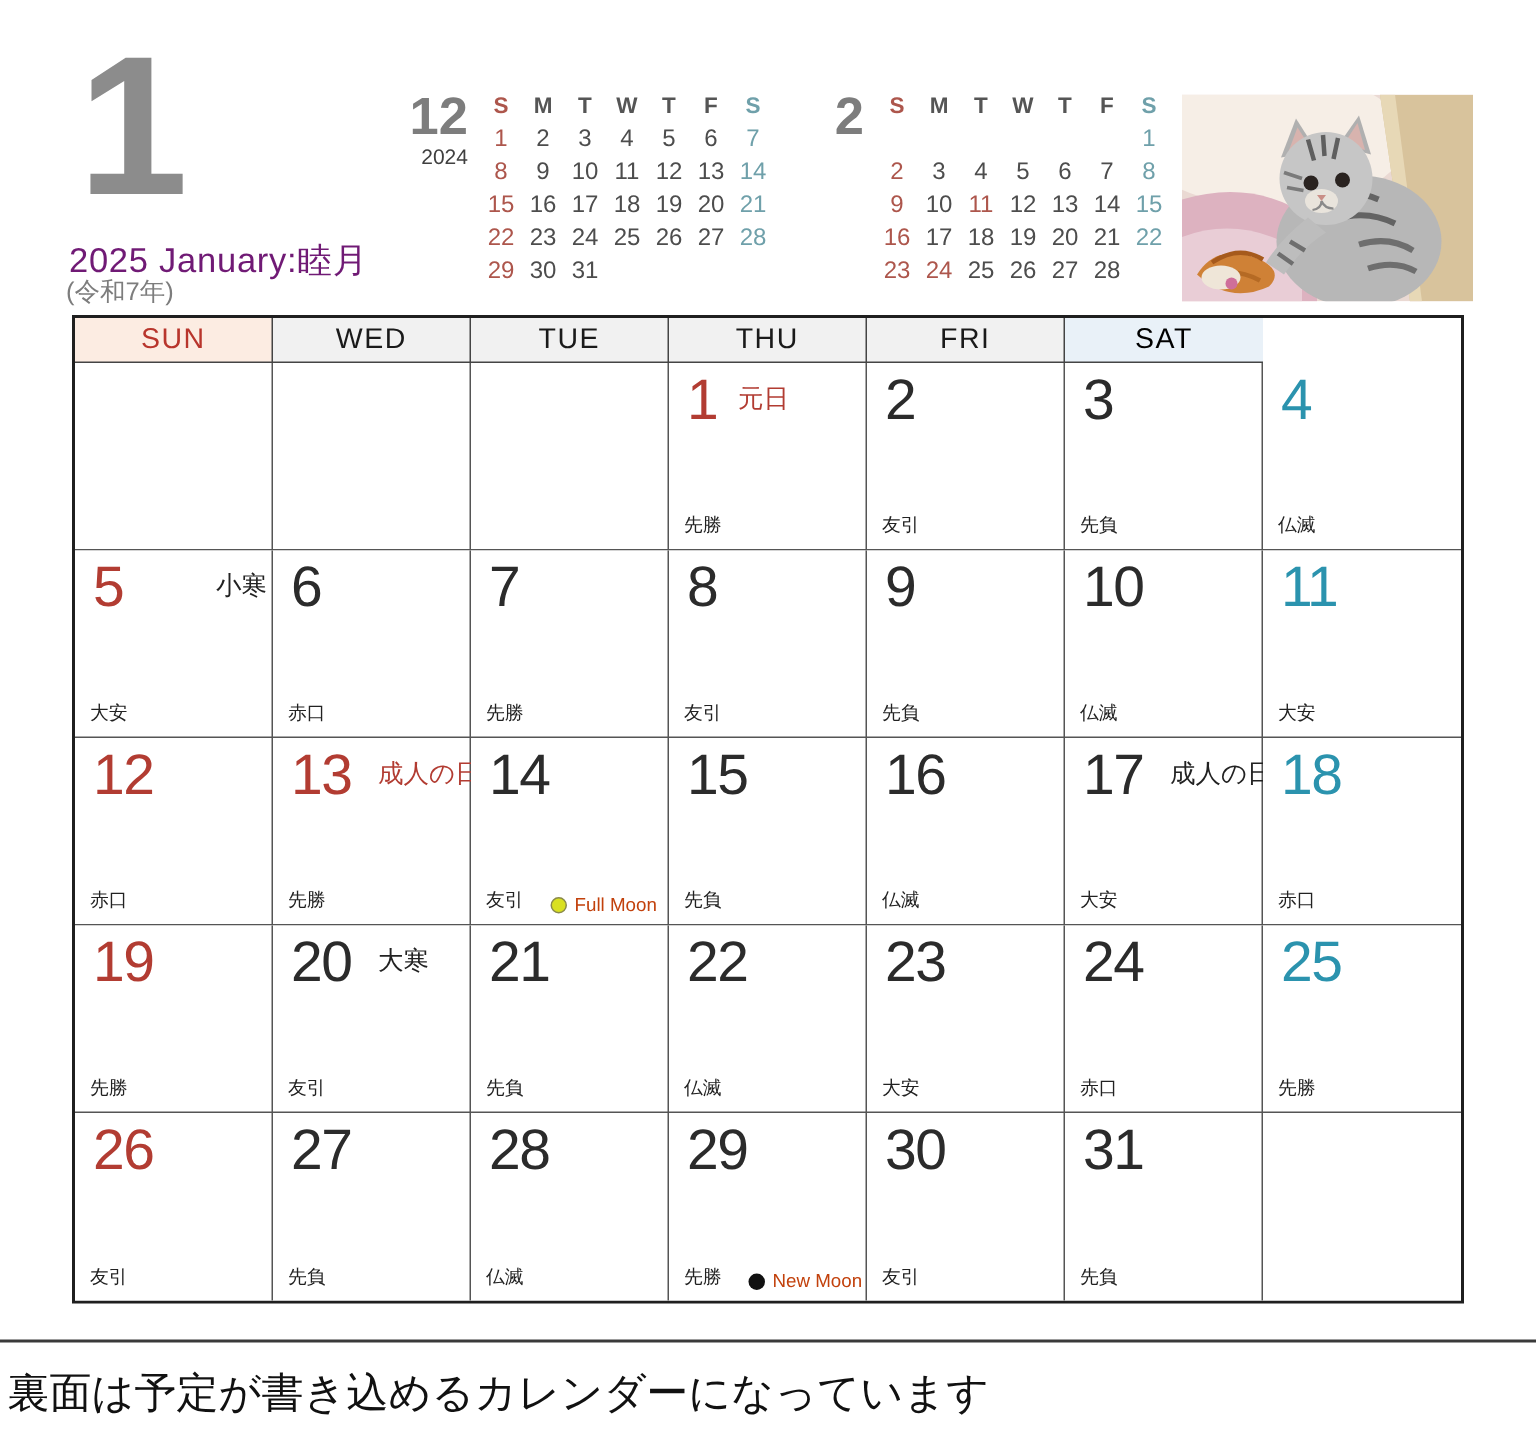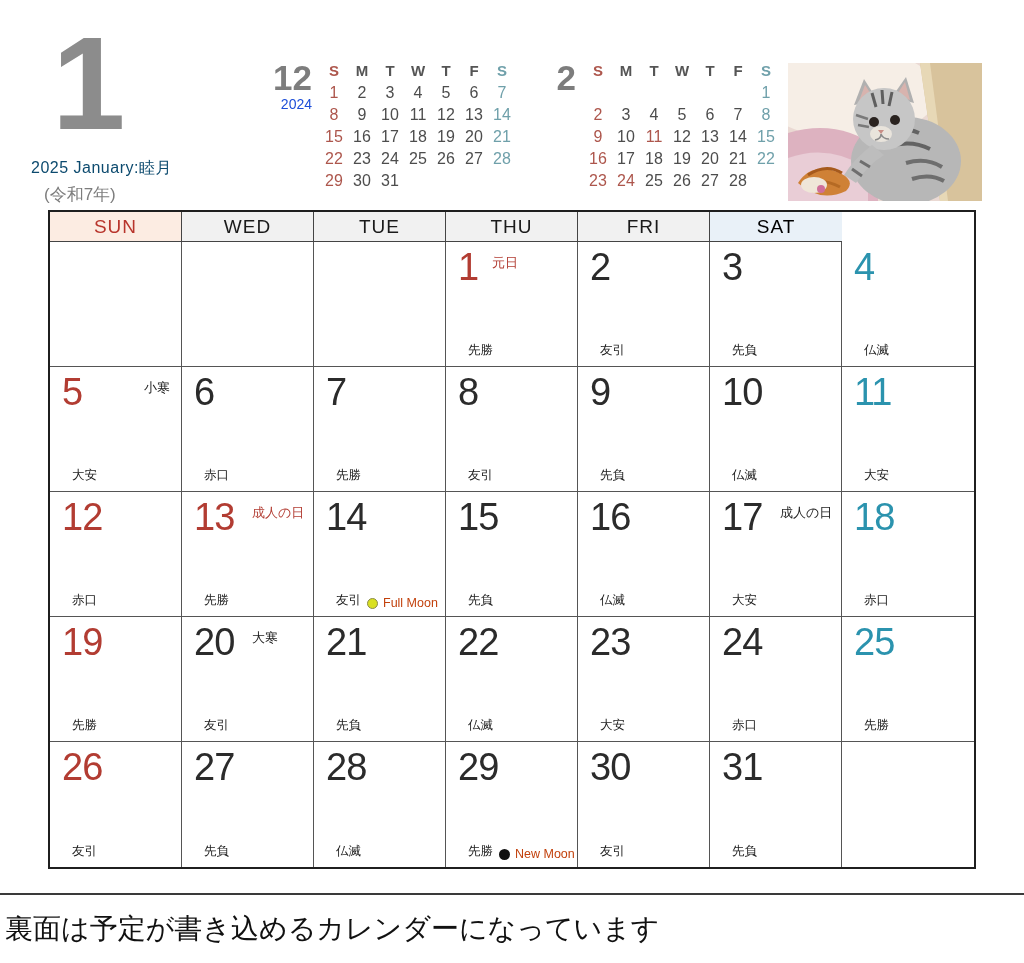--- a/index.html
+++ b/index.html
@@ -3,30 +3,30 @@
 <meta charset="utf-8">
 <style>
   html,body{margin:0;padding:0;background:#ffffff;}
   .page{
     position:relative;width:1024px;height:963px;background:#ffffff;overflow:hidden;
     font-family:"Liberation Sans","DejaVu Sans",sans-serif;color:#222;
   }
   
   .big-month{position:absolute;left:52px;top:18px;font-size:132px;line-height:1;
     font-weight:600;color:#8c8c8c;}
-  .title{position:absolute;left:31px;top:158px;font-size:16px;color:#0c4a6e;letter-spacing:.5px;}
+  .title{position:absolute;left:46px;top:158px;font-size:23px;color:#701a75;letter-spacing:.5px;}
   .era{position:absolute;left:44px;top:183px;font-size:17px;color:#7d7d7d;}
 
   
   .mini{position:absolute;top:60px;display:flex;align-items:flex-start;}
   .mini-dec{left:268px;}
   .mini-feb{left:532px;}
   .mini-label{width:44px;text-align:right;margin-right:8px;}
   .mini-month{font-size:35px;font-weight:600;color:#7d7d7d;line-height:1;}
-  .mini-year{font-size:14px;color:#1d4ed8;margin-top:1px;}
+  .mini-year{font-size:14px;color:#404040;margin-top:1px;}
   .mini-grid{display:grid;grid-template-columns:repeat(7,28px);grid-auto-rows:22px;}
   .mini-grid .mc{font-size:16px;text-align:center;color:#4d4d4d;line-height:22px;}
   .mini-grid .mh{font-size:15px;font-weight:600;color:#555;}
   .mini-grid .red{color:#ad564c;}
   .mini-grid .teal{color:#6fa0aa;}
 
   
   .photo{position:absolute;left:788px;top:63px;width:194px;height:138px;overflow:hidden;}
   .photo svg{display:block;}
 
@@ -41,23 +41,23 @@
   .hcell.sun{background:#fcece2;color:#b8352c;}
   .hcell.sat{background:#e9f1f8;color:#000000;}
   .dcell{position:relative;height:125px;border-right:1px solid #555;border-bottom:1px solid #555;
     box-sizing:border-box;background:#fff;}
   .cal-row .dcell:last-child{border-right:none;}
   .cal-row:last-child .dcell{border-bottom:none;}
   .dnum{position:absolute;left:12px;top:4px;font-size:38px;font-weight:300;color:#2b2b2b;
     letter-spacing:-1px;}
   .dcell.red .dnum{color:#b23c32;}
   .dcell.teal .dnum{color:#2b93ae;}
-  .holiday{position:absolute;top:12px;font-size:13px;color:#222;white-space:nowrap;}
+  .holiday{position:absolute;top:12px;font-size:17px;color:#222;white-space:nowrap;}
   .holiday.hred{color:#b23c32;}
-  .rokuyo{position:absolute;left:22px;bottom:7px;font-size:12.5px;color:#222;}
+  .rokuyo{position:absolute;left:10px;bottom:7px;font-size:12.5px;color:#222;}
   .moon{position:absolute;left:53px;bottom:6px;display:flex;align-items:center;gap:5px;}
   .moon .disc{width:11px;height:11px;border-radius:50%;box-sizing:border-box;}
   .moon .disc.full{background:#d9e021;border:1.5px solid #8a8a4a;}
   .moon .disc.new{background:#111;}
   .moon .mlabel{font-size:12.5px;color:#c2410c;}
 
   
   .paper-edge{position:absolute;left:0;top:893px;width:1024px;border-top:2px solid #3a3a3a;}
   .caption{position:absolute;left:5px;top:910px;font-size:28px;color:#111;}
 </style>

